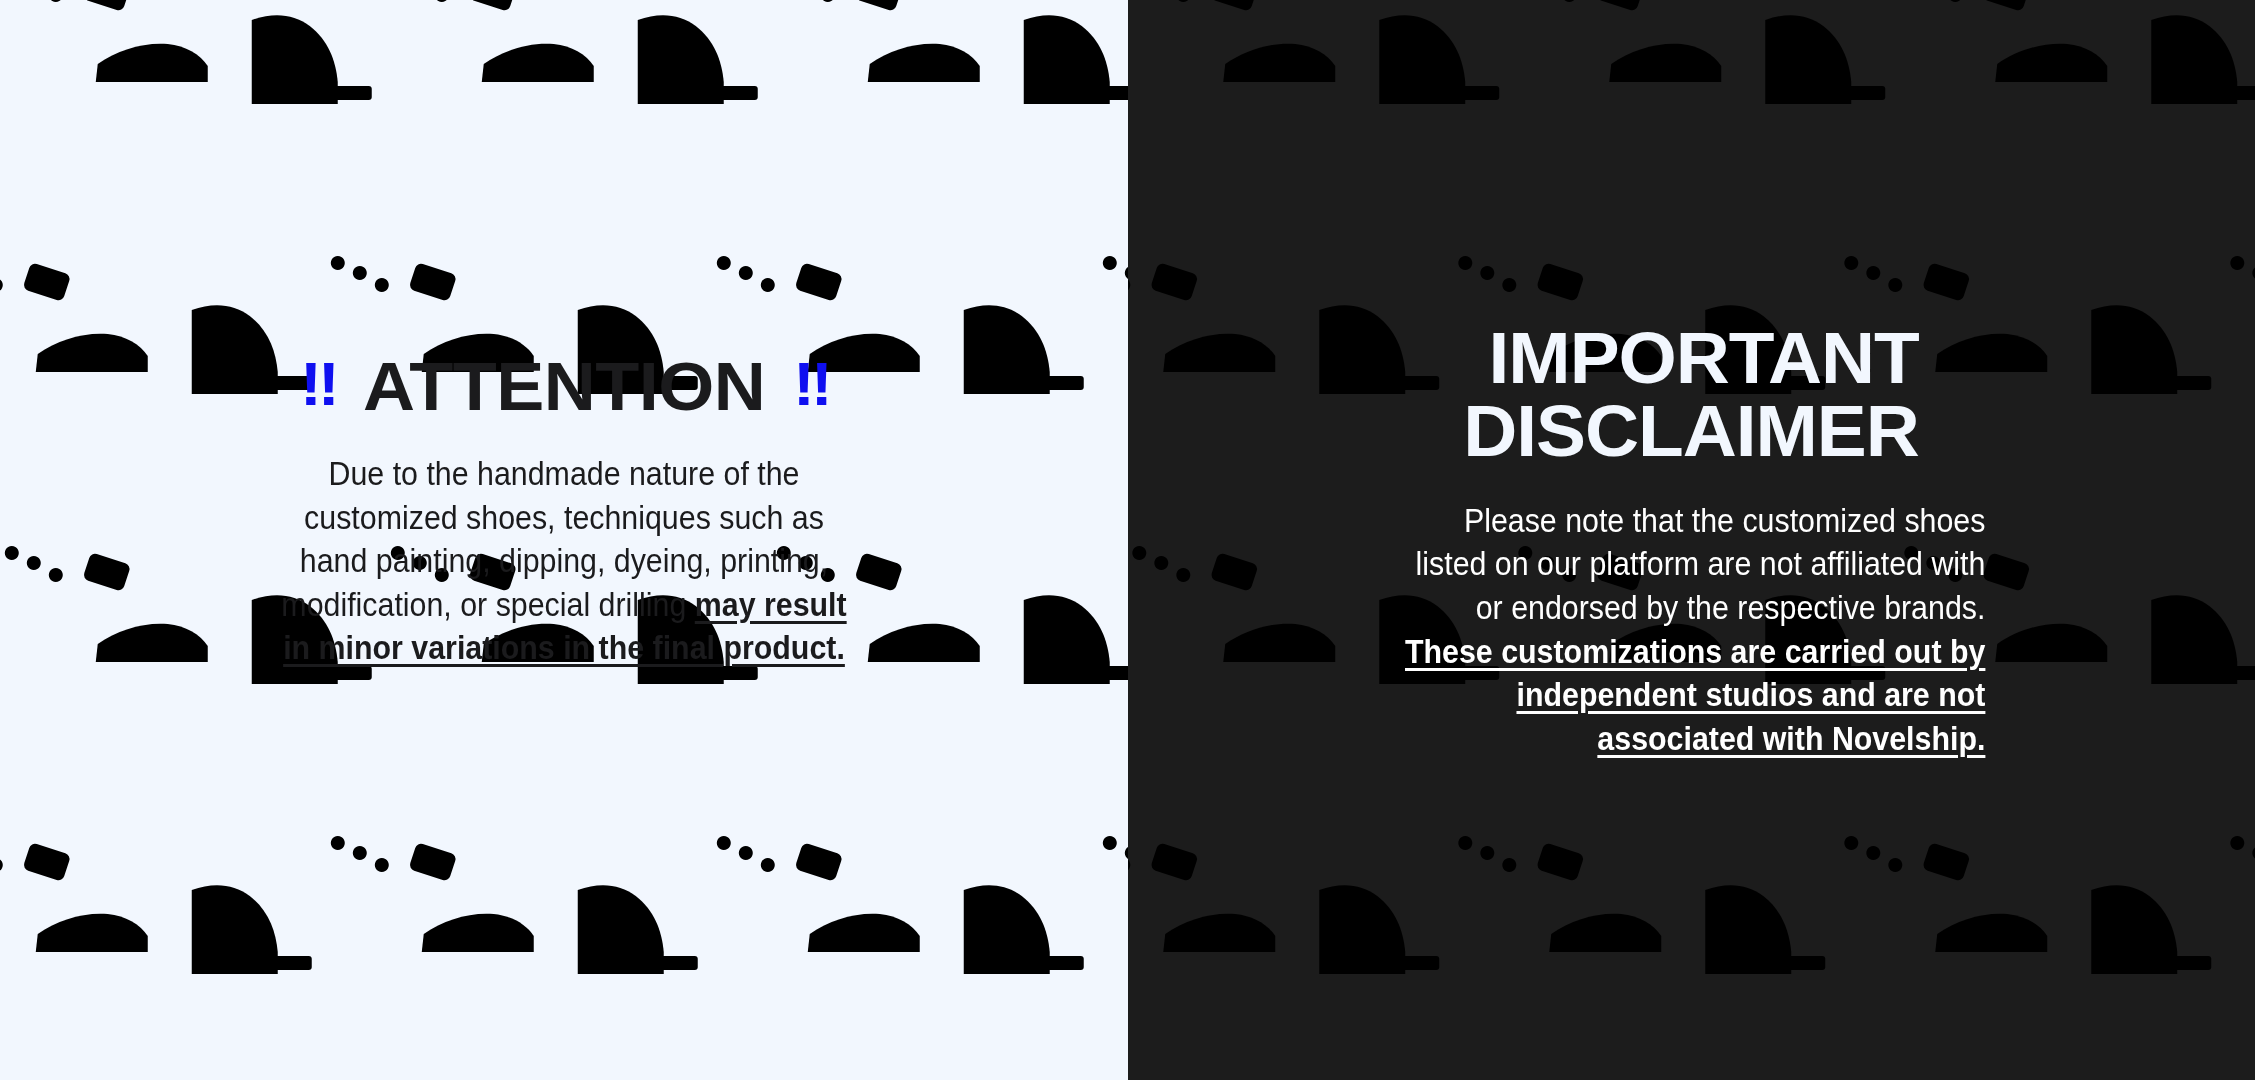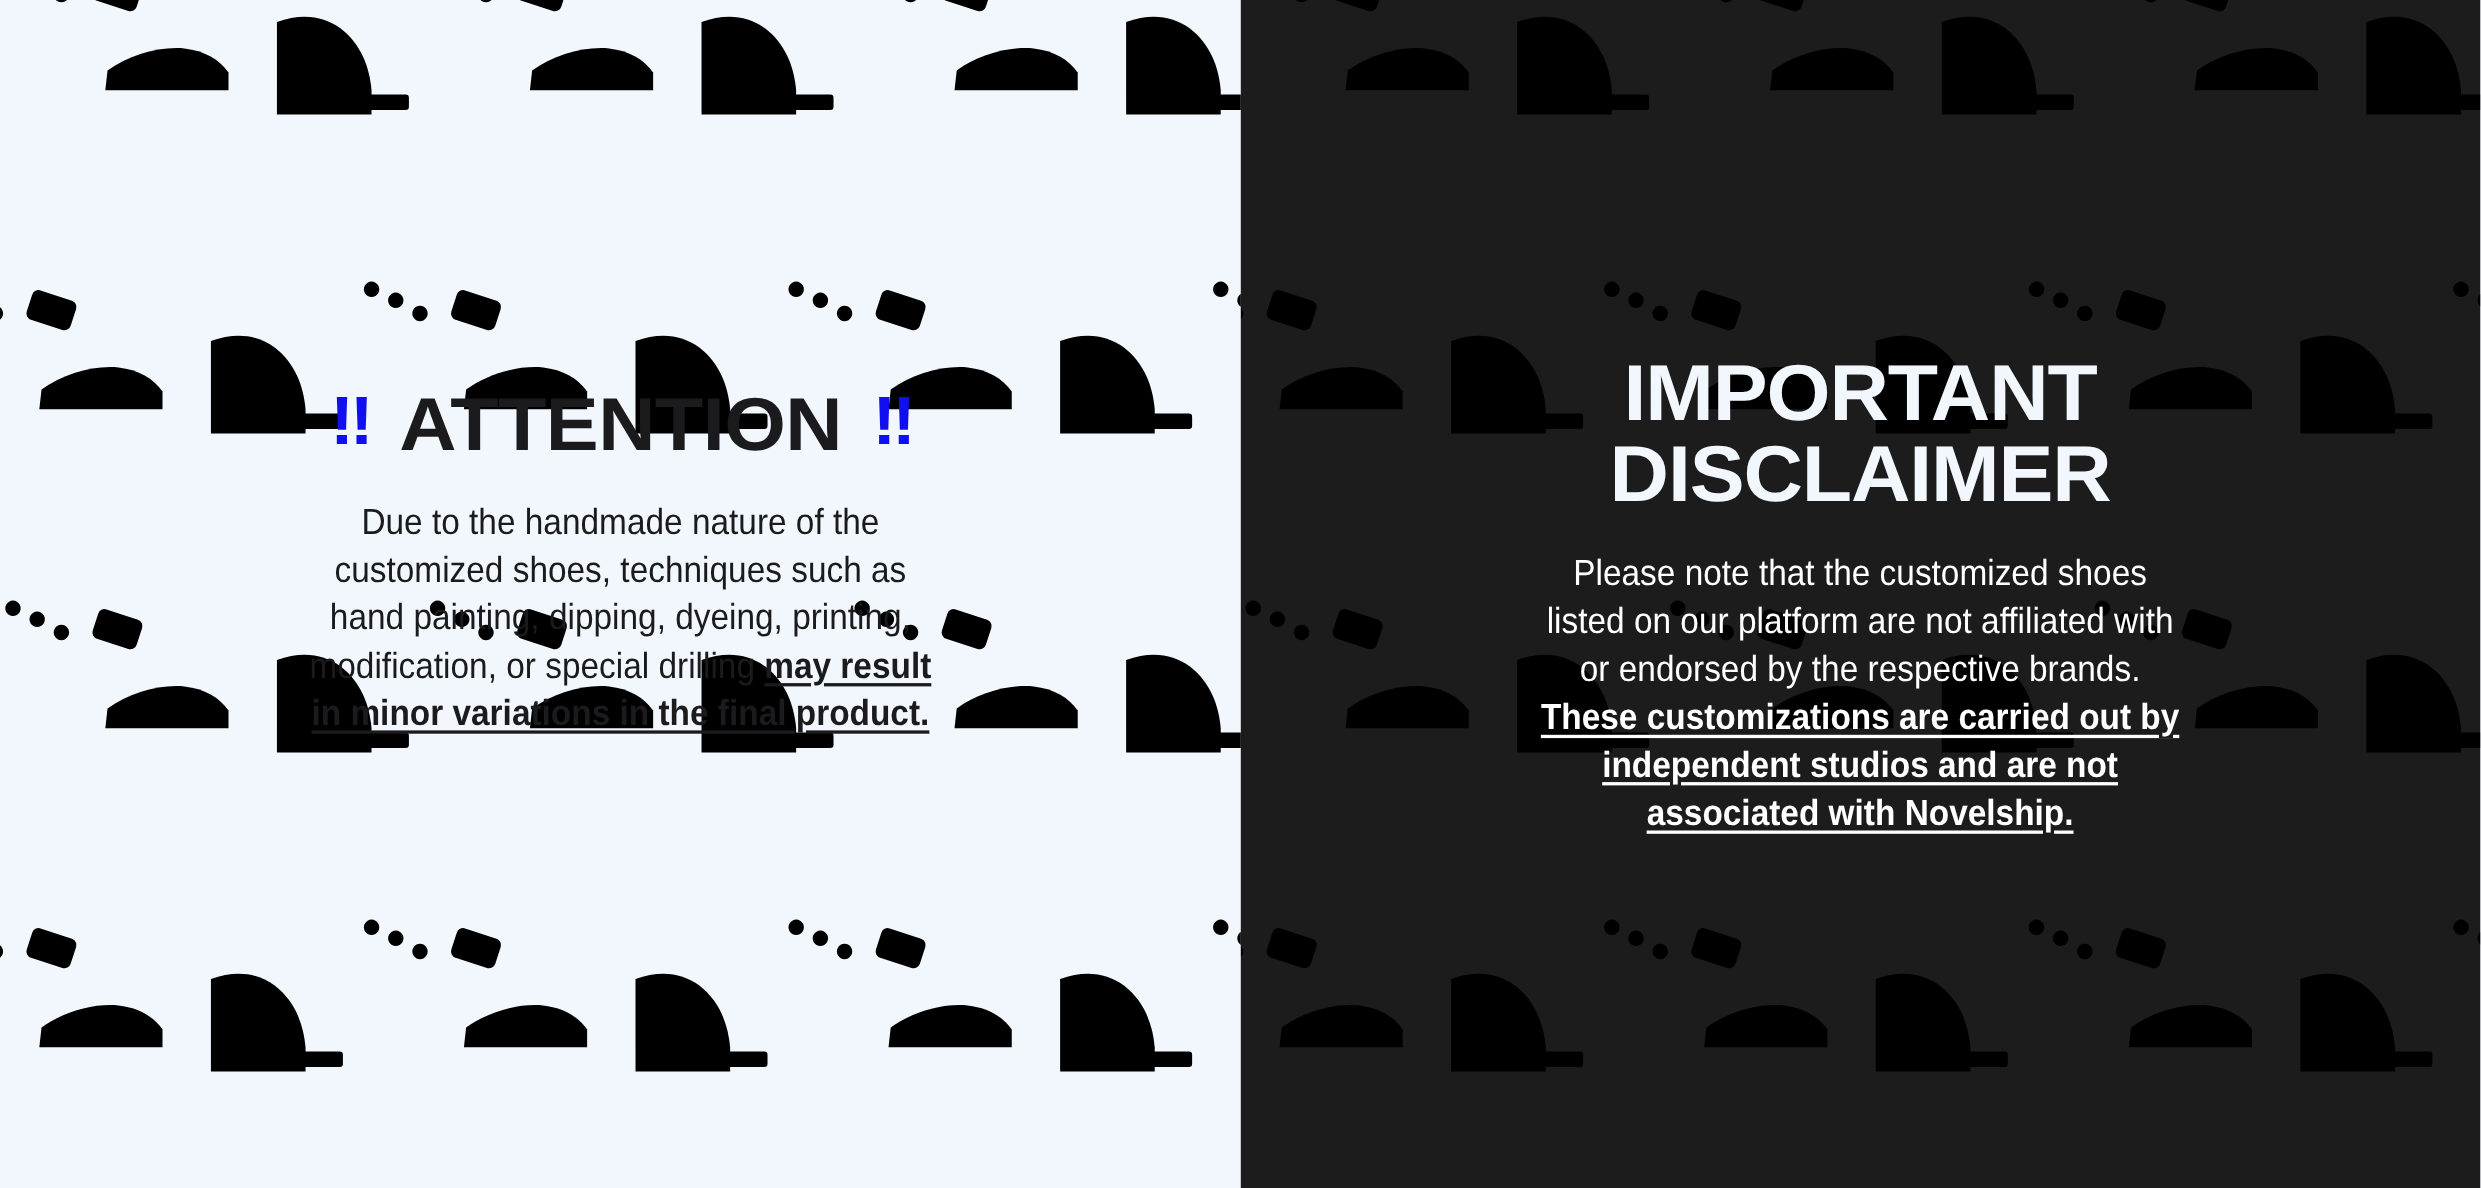--- a/index.html
+++ b/index.html
@@ -49,21 +49,21 @@
     position: relative;
     z-index: 1;
     width: 100%;
     display: flex;
     flex-direction: column;
     align-items: center;
     text-align: center;
   }
 
   .content-light { padding-top: 352px; }
-  .content-dark  { padding-top: 322px; }
+  .content-dark  { padding-top: 322px; text-align: right; }
 
   
   .headline {
     font-family: "Liberation Sans", sans-serif;
     font-weight: 700;
     letter-spacing: -0.5px;
     line-height: 1.0;
     white-space: nowrap;
   }
 

